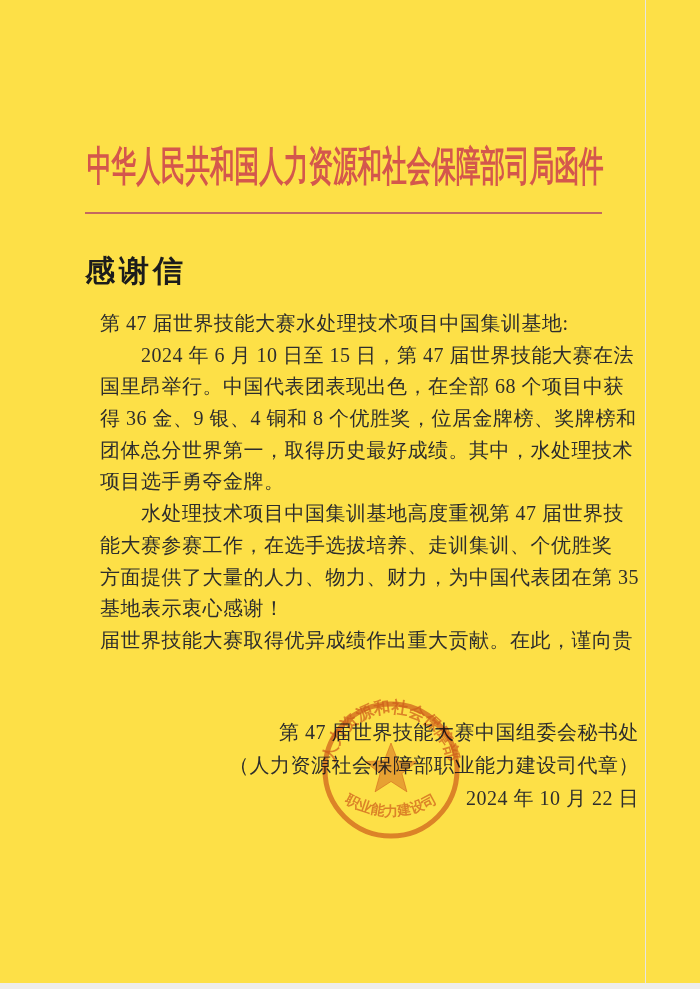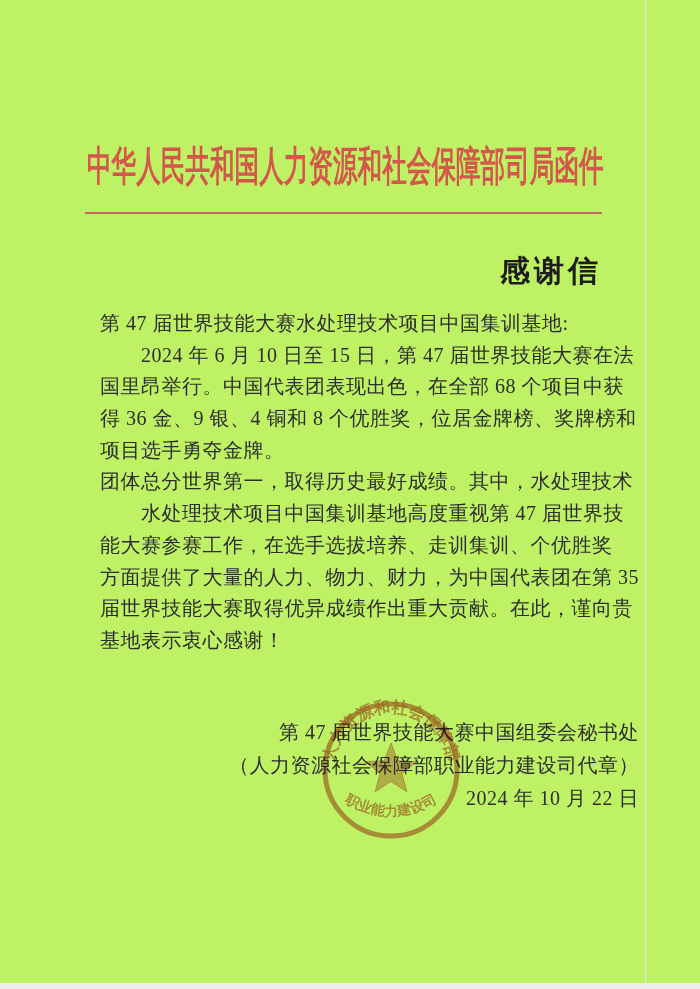--- a/index.html
+++ b/index.html
@@ -5,21 +5,21 @@
   html, body {
     margin: 0;
     padding: 0;
     background: #ffffff;
     font-family: "Liberation Serif", "DejaVu Serif", serif;
   }
   .page {
     position: relative;
     width: 700px;
     height: 989px;
-    background: #bef264;
+    background: #fde047;
     overflow: hidden;
   }
   
   .scan-edge-v {
     position: absolute;
     left: 645px; top: 0;
     width: 1px; height: 983px;
     background: #e7e5e3;
   }
   .scan-edge-b {
@@ -45,21 +45,21 @@
     position: absolute;
     left: 85px; top: 212px;
     width: 517px; height: 2px;
     background: #c4695f;
   }
   .letter-title {
     position: absolute;
     left: 85px; top: 254px;
     width: 517px;
     margin: 0;
-    text-align: right;
+    text-align: left;
     font-size: 30px;
     line-height: 34px;
     font-weight: bold;
     letter-spacing: 4px;
     color: #1c1c1c;
   }
   .letter-body {
     position: absolute;
     left: 100px; top: 308px;
     width: 500px;
@@ -109,29 +109,29 @@
   <div class="red-rule"></div>
 
   <h1 class="letter-title">感谢信</h1>
 
   <div class="letter-body">
     <div class="line">第 47 届世界技能大赛水处理技术项目中国集训基地:</div>
     <div>
         <div class="line indent">2024 年 6 月 10 日至 15 日，第 47 届世界技能大赛在法</div>
         <div class="line">国里昂举行。中国代表团表现出色，在全部 68 个项目中获</div>
         <div class="line">得 36 金、9 银、4 铜和 8 个优胜奖，位居金牌榜、奖牌榜和</div>
+        <div class="line">团体总分世界第一，取得历史最好成绩。其中，水处理技术</div>
         <div class="line">项目选手勇夺金牌。</div>
-        <div class="line">团体总分世界第一，取得历史最好成绩。其中，水处理技术</div>
       </div>
     <div>
         <div class="line indent">水处理技术项目中国集训基地高度重视第 47 届世界技</div>
         <div class="line">能大赛参赛工作，在选手选拔培养、走训集训、个优胜奖</div>
         <div class="line">方面提供了大量的人力、物力、财力，为中国代表团在第 35</div>
+        <div class="line">基地表示衷心感谢！</div>
         <div class="line">届世界技能大赛取得优异成绩作出重大贡献。在此，谨向贵</div>
-        <div class="line">基地表示衷心感谢！</div>
       </div>
   </div>
 
   <div class="signature">
     <div class="sig-line">第 47 届世界技能大赛中国组委会秘书处</div>
     <div class="sig-line">（人力资源社会保障部职业能力建设司代章）</div>
     <div class="sig-line">2024 年 10 月 22 日</div>
   </div>
 
   <svg class="seal" viewBox="0 0 160 160">

